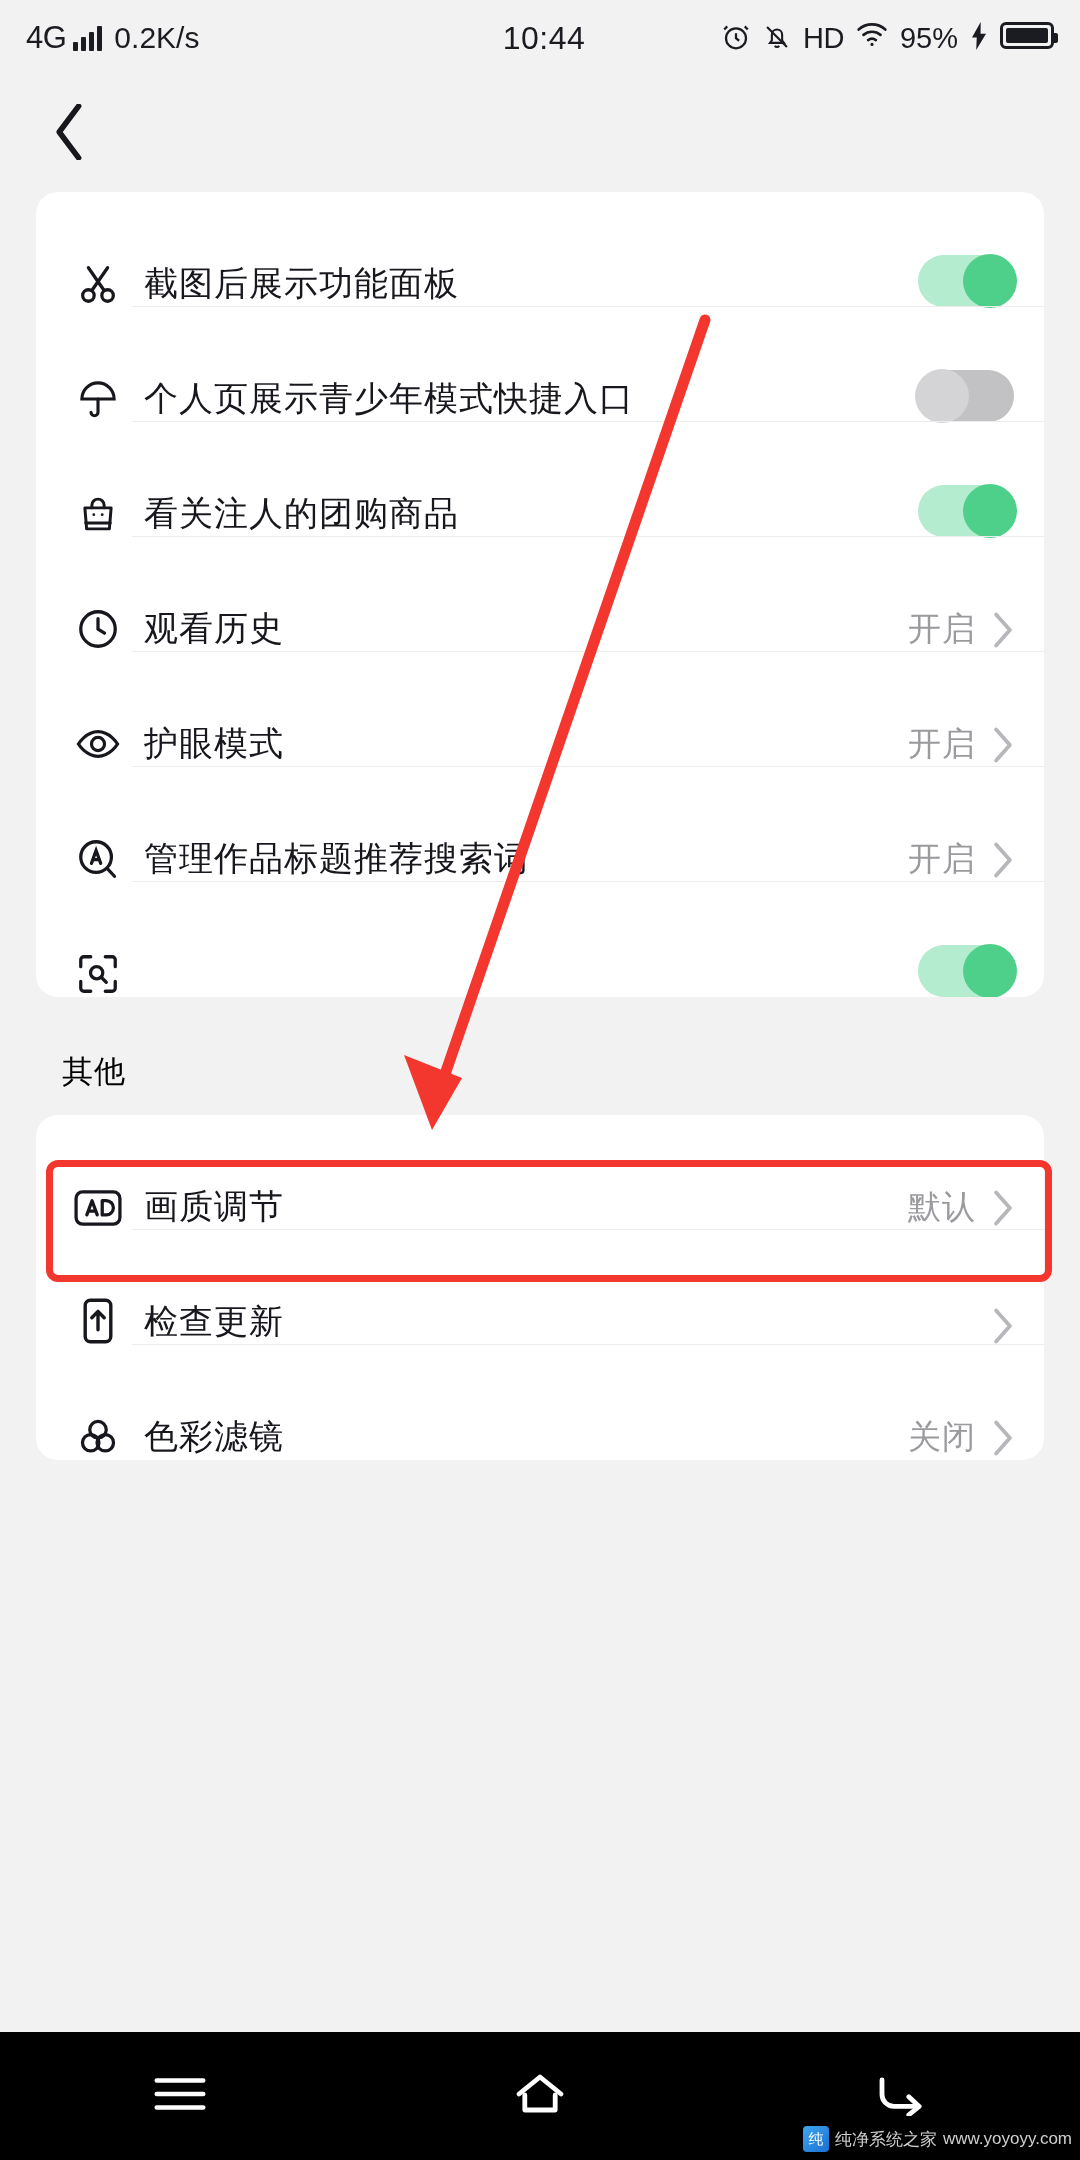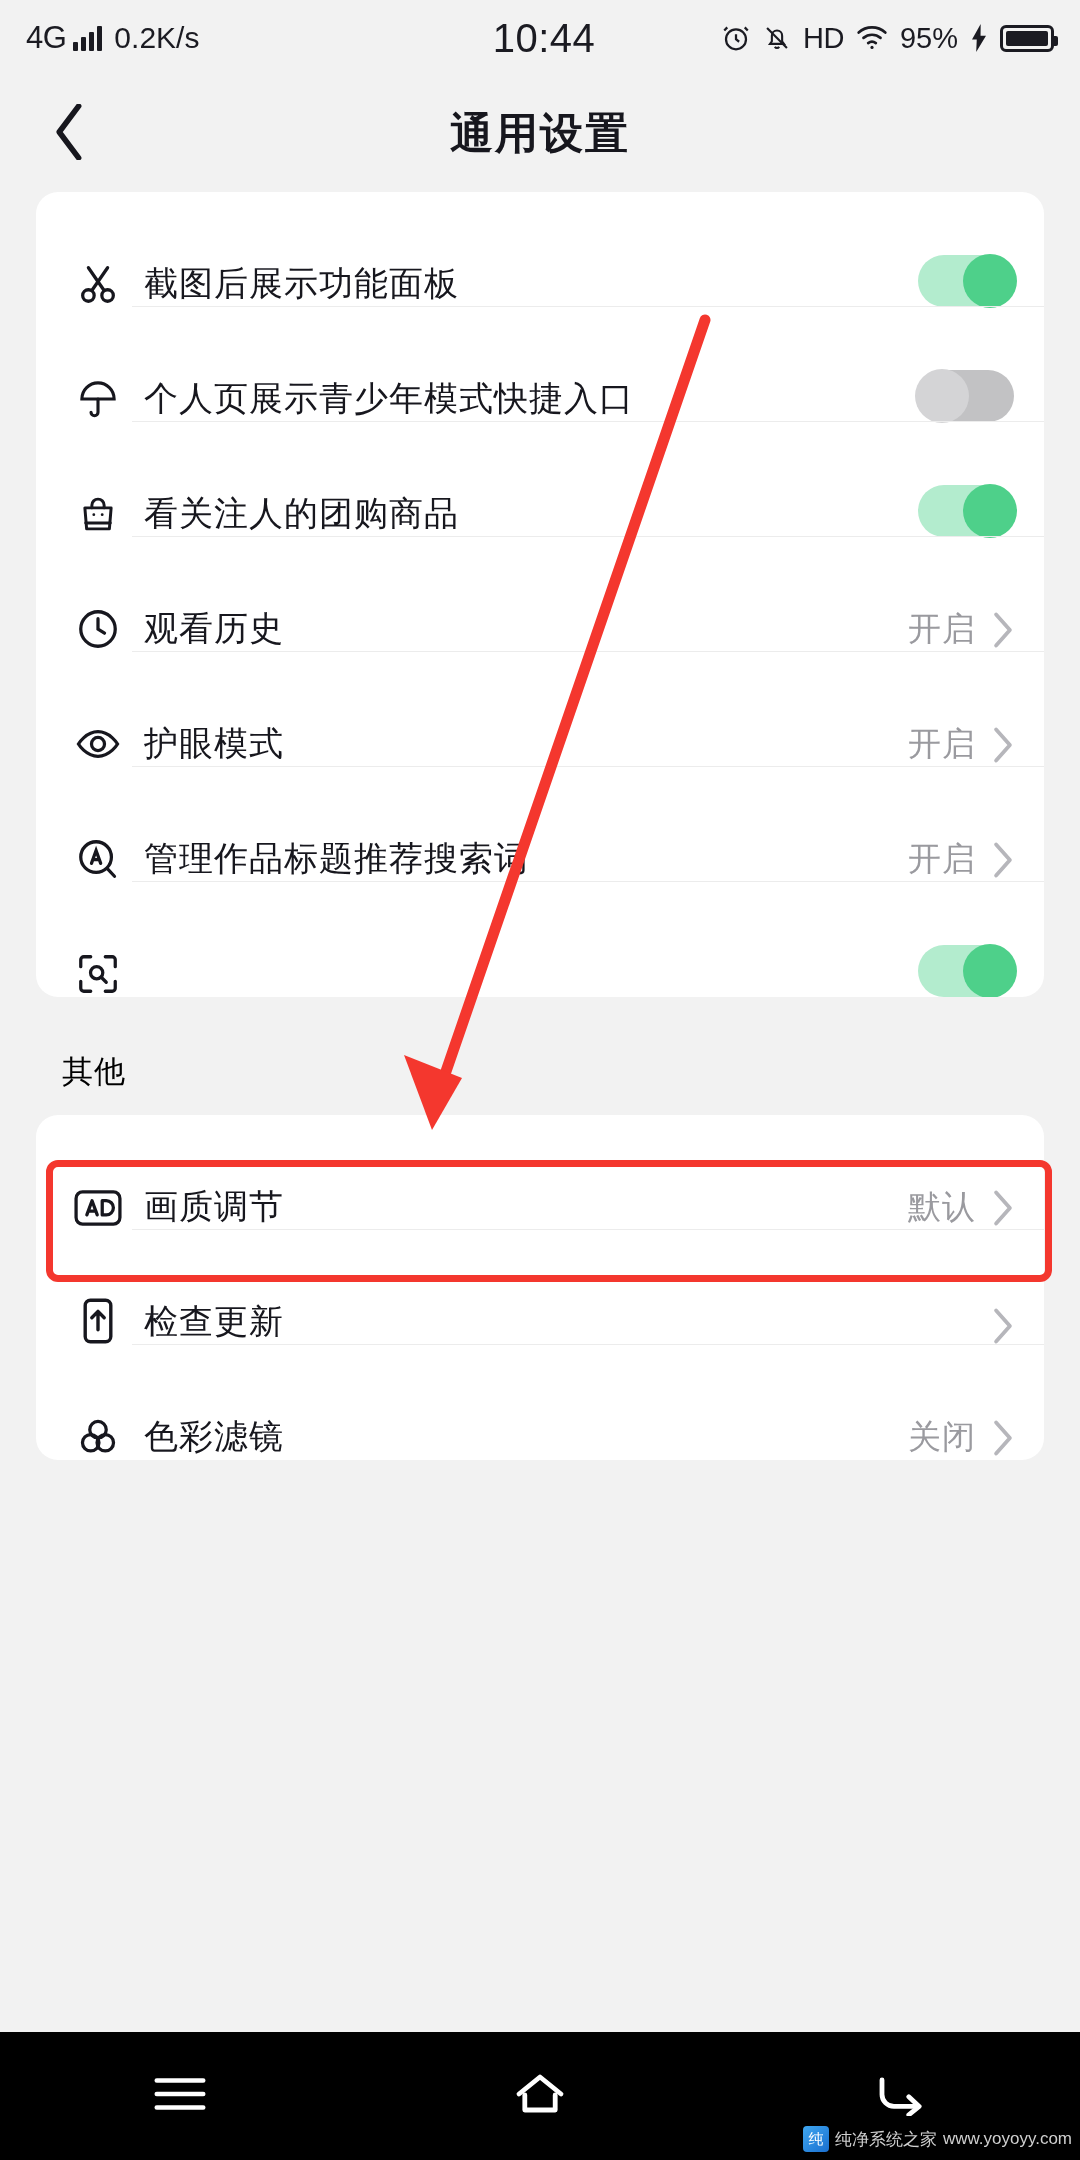--- a/index.html
+++ b/index.html
@@ -23,24 +23,24 @@
   .sb-net{ font-size:31px; letter-spacing:-0.5px; font-weight:500;}
   .sb-bars{ display:flex; align-items:flex-end; gap:3px; height:26px; }
   .sb-bars i{ display:block; width:5px; background:#1b1b22; border-radius:1px; }
   .sb-bars i:nth-child(1){height:9px}
   .sb-bars i:nth-child(2){height:14px}
   .sb-bars i:nth-child(3){height:19px}
   .sb-bars i:nth-child(4){height:25px}
   .sb-speed{ font-size:30px; margin-left:5px; }
   .sb-time{
     position:absolute; left:8px; right:0; text-align:center;
-    font-size:40px; font-weight:500; letter-spacing:0.5px;
+    font-size:32px; font-weight:500; letter-spacing:0.5px;
   }
   .sb-right{
-    margin-left:auto; display:flex; align-items:center; gap:12px;
+    margin-left:auto; display:flex; gap:12px;
     position:relative; z-index:2;
   }
   .sb-right svg{ display:block; }
   .sb-hd{ font-size:29px; font-weight:500; letter-spacing:-0.5px;}
   .sb-batt-pct{ font-size:29px; }
   .batt{
     width:54px; height:27px; border:3px solid #1b1b22; border-radius:6px;
     position:relative; padding:3px;
   }
   .batt::after{
@@ -188,21 +188,20 @@
 </div>
 
 <div class="header">
   <div class="back-btn">
     <span>
       <svg width="34" height="56" viewBox="0 0 14 26" fill="none" stroke="#17171e" stroke-width="2.6" stroke-linecap="round" stroke-linejoin="round">
         <path d="M11 1 2 13l9 12"></path>
       </svg>
     </span>
   </div>
-  <div class="page-title">通用设置</div>
 </div>
 
 <div class="card">
 
   <div class="row">
     <span class="r-icon">
       <svg width="46" height="46" viewBox="0 0 24 24" fill="none" stroke="#17171e" stroke-width="1.7" stroke-linecap="round">
         <circle cx="7" cy="18" r="3"></circle>
           <circle cx="17" cy="18" r="3"></circle>
         <path d="M8.8 15.4 17 3.5M15.2 15.4 7 3.5"></path>

